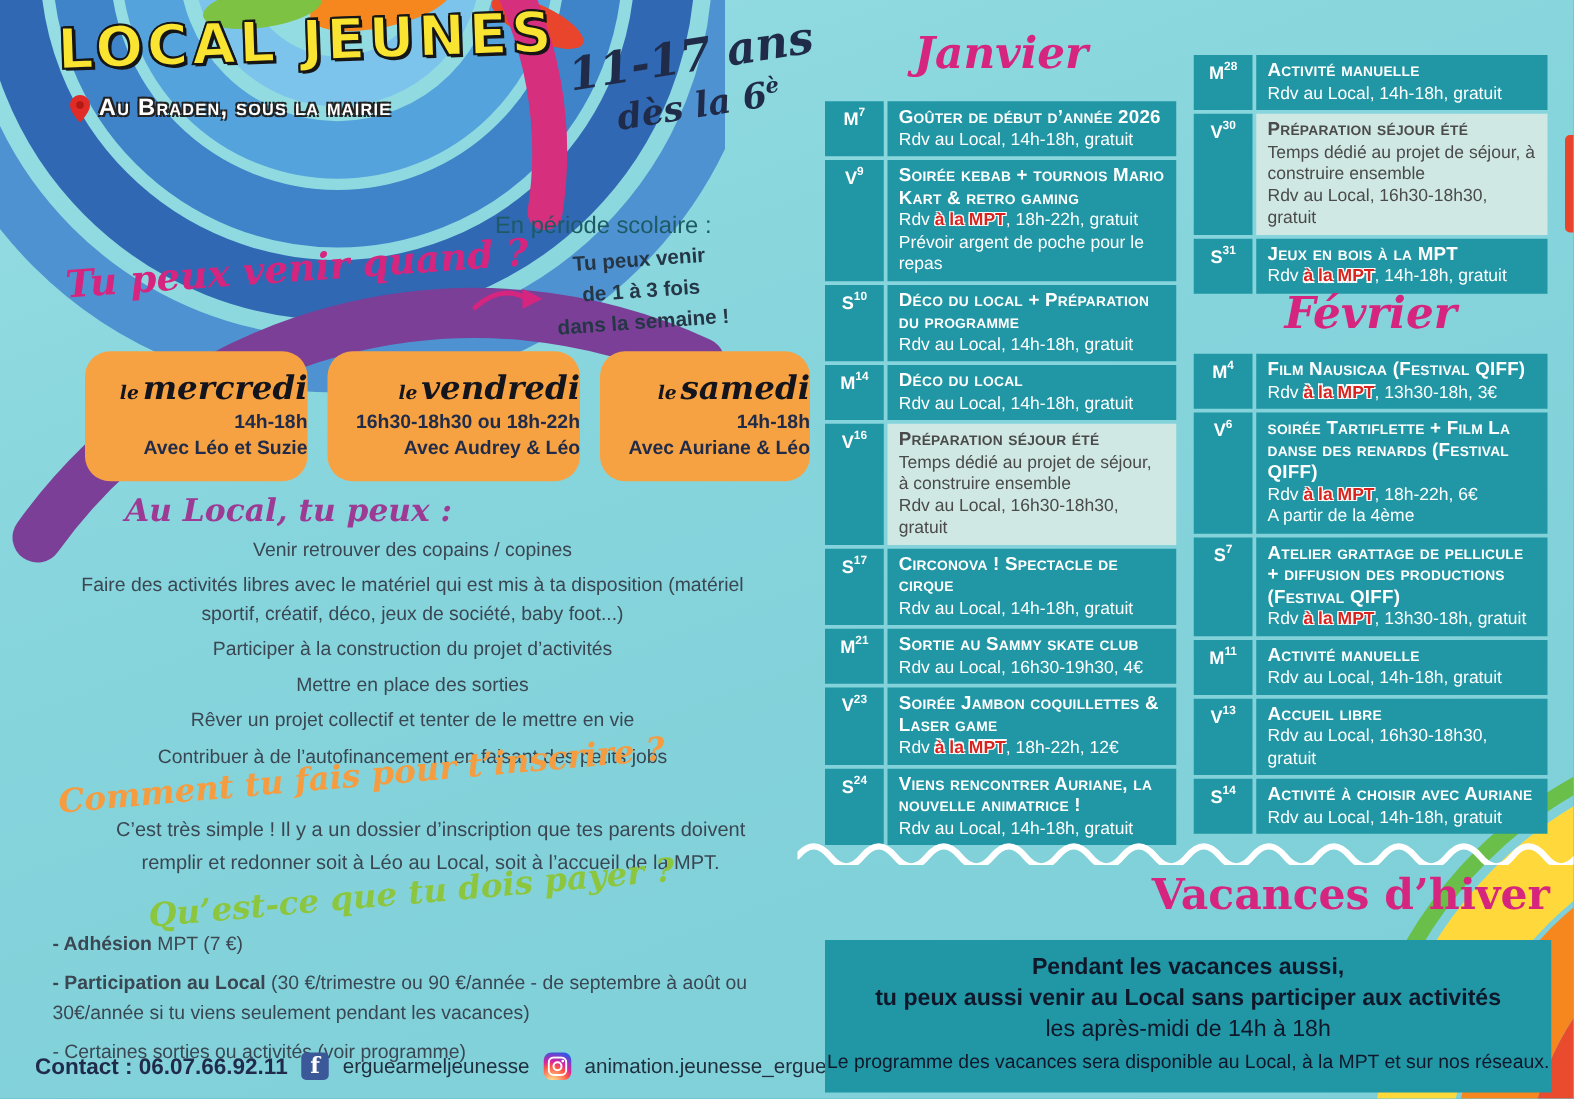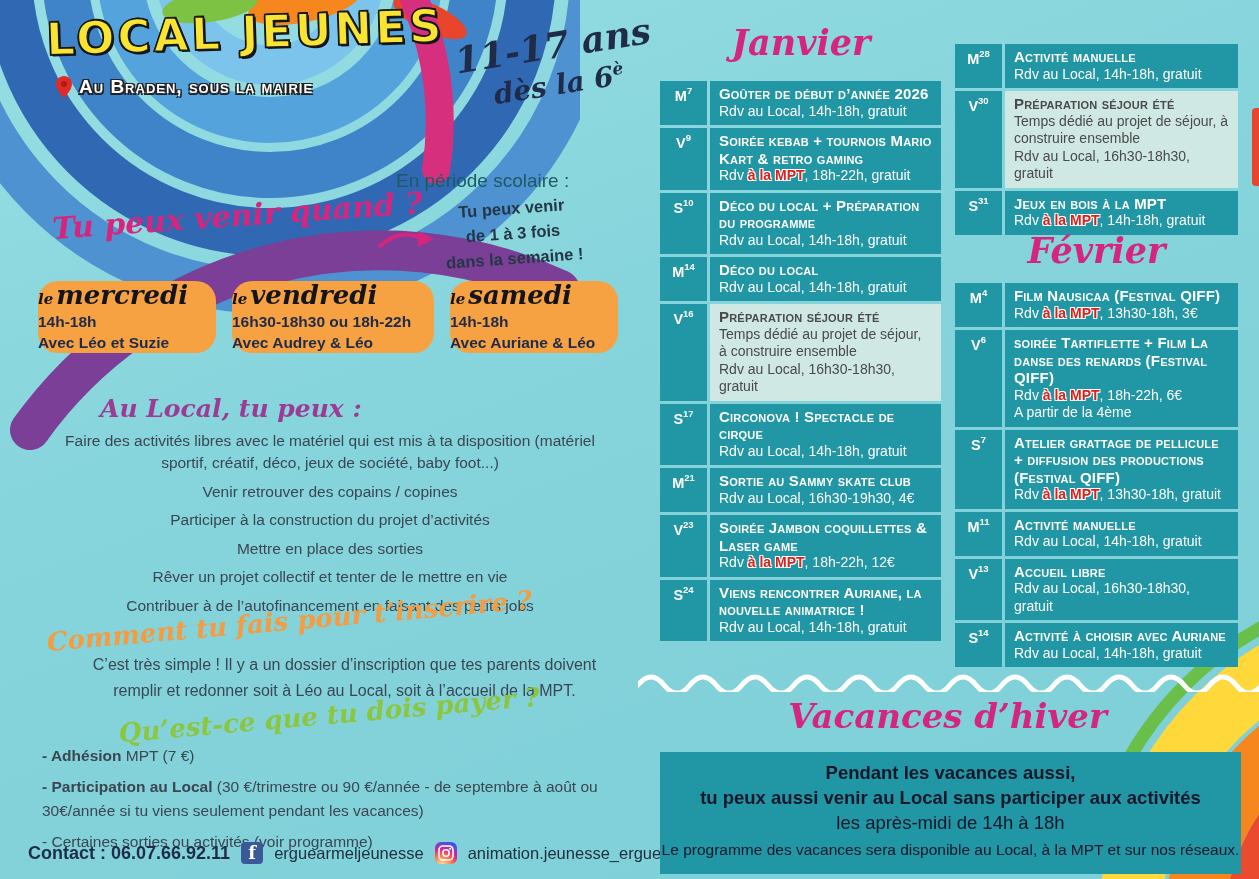--- a/index.html
+++ b/index.html
@@ -26,22 +26,22 @@
   .age-2{font-size:28px;margin-top:2px;}
   .age-2 sup{font-size:17px;}
   
   .when-title{position:absolute;left:52px;top:198px;z-index:3;transform:rotate(-4deg);
     font-family:"DejaVu Serif",serif;font-style:italic;font-weight:bold;font-size:30px;color:#d6257e;}
   .school-title{position:absolute;left:396px;top:170px;font-size:19px;font-weight:normal;color:#1d5a64;z-index:3;}
   .school-lines{position:absolute;left:408px;top:196px;width:210px;text-align:center;z-index:3;
     transform:rotate(-4deg);font-size:16.5px;font-weight:600;color:#253746;line-height:1.5;}
   .when-arrow{position:absolute;left:378px;top:222px;z-index:3;}
   
-  .day-card{position:absolute;top:281px;height:72px;background:#f6a243;border-radius:20px;z-index:2;
-    display:flex;flex-direction:column;align-items:flex-start;justify-content:center;color:#1f2b49;}
+  .day-card{position:absolute;top:281px;height:104px;background:#f6a243;border-radius:20px;z-index:2;
+    display:flex;flex-direction:column;align-items:flex-end;justify-content:center;color:#1f2b49;margin-left:30px;}
   .dc1{left:38px;width:178px;} .dc2{left:232px;width:202px;} .dc3{left:450px;width:168px;}
   .card-title{font-family:"DejaVu Serif",serif;font-style:italic;font-weight:bold;font-size:26px;color:#14141c;line-height:1;}
   .card-title .le{font-size:15px;margin-right:3px;}
   .card-time{font-size:15.5px;font-weight:bold;margin-top:5px;}
   .card-staff{font-size:15.5px;font-weight:bold;margin-top:3px;}
   
   .local-title{position:absolute;left:100px;top:394px;z-index:2;font-family:"DejaVu Serif",serif;
     font-style:italic;font-weight:bold;font-size:25px;color:#9c3a94;text-align:right;}
   .local-items{position:absolute;left:30px;top:430px;width:600px;text-align:center;z-index:2;}
   .list-line{font-size:15.5px;line-height:1.45;margin:0 auto 6px;max-width:552px;color:#3a4752;}
@@ -78,22 +78,22 @@
   .content-cell{flex:1;background:#2196a4;color:#fff;padding:4px 9px 5px;}
   .sched-row.hl .content-cell{background:#cfe8e3;color:#4a4a4a;}
   .line{font-size:14px;line-height:17.5px;}
   .line.title{font-weight:bold;font-variant:small-caps;font-size:15px;letter-spacing:.2px;}
   .mpt{color:#d8231d;font-weight:bold;
     text-shadow:-1px -1px 0 #fff,1px -1px 0 #fff,-1px 1px 0 #fff,1px 1px 0 #fff;}
   .accueil-note{position:absolute;left:655px;top:628px;width:585px;text-align:center;z-index:2;
     font-size:16px;color:#303d4a;}
   
   .wave{position:absolute;left:638px;top:666px;z-index:2;}
-  .vac-title{position:absolute;left:655px;top:696px;width:585px;text-align:center;z-index:2;
-    font-family:"DejaVu Serif",serif;font-style:italic;font-weight:bold;font-size:34px;color:#d6257e;}
+  .vac-title{position:absolute;left:655px;top:696px;width:585px;text-align:right;z-index:2;
+    font-family:"DejaVu Serif",serif;font-weight:bold;font-size:34px;color:#d6257e;}
   .vac-box{position:absolute;left:660px;top:752px;width:581px;height:122px;background:#2196a4;z-index:2;
     color:#0f172a;text-align:center;padding-top:9px;box-sizing:border-box;}
   .vac-l1,.vac-l2{font-size:18.5px;font-weight:bold;line-height:1.35;}
   .vac-l3{font-size:18.5px;line-height:1.35;}
   .vac-l4{font-size:15.5px;line-height:1.5;margin-top:2px;}
 </style>
 </head>
 <body>
 
 <div class="page">
@@ -156,22 +156,22 @@
     <div class="card-staff">Avec Audrey &amp; Léo</div>
   </div>
   <div class="day-card dc3">
     <div class="card-title"><span class="le">le</span><span>samedi</span></div>
     <div class="card-time">14h-18h</div>
     <div class="card-staff">Avec Auriane &amp; Léo</div>
   </div>
 
   <div class="local-title">Au Local, tu peux :</div>
   <div class="local-items">
+      <div class="list-line">Venir retrouver des copains / copines</div>
       <div class="list-line">Faire des activités libres avec le matériel qui est mis à ta disposition (matériel sportif, créatif, déco, jeux de société, baby foot...)</div>
-      <div class="list-line">Venir retrouver des copains / copines</div>
       <div class="list-line">Participer à la construction du projet d’activités</div>
       <div class="list-line">Mettre en place des sorties</div>
       <div class="list-line">Rêver un projet collectif et tenter de le mettre en vie</div>
       <div class="list-line">Contribuer à de l’autofinancement en faisant des petits jobs</div>
     </div>
 
   <div class="inscription-title">Comment tu fais pour t’inscrire ?</div>
   <div class="inscription-body">C’est très simple ! Il y a un dossier d’inscription que tes parents doivent remplir et redonner soit à Léo au Local, soit à l’accueil de la MPT.</div>
 
   <div class="payer-title">Qu’est-ce que tu dois payer ?</div>
@@ -202,20 +202,21 @@
         <div class="content-cell">
           <div class="line title"><span>Goûter de début d’année 2026</span></div>
           <div class="line body"><span>Rdv au Local, 14h-18h, gratuit</span></div>
         </div>
       </div>
       <div class="sched-row">
         <div class="day-cell">V<sup>9</sup></div>
         <div class="content-cell">
           <div class="line title"><span>Soirée kebab + tournois Mario Kart &amp; retro gaming</span></div>
           <div class="line body"><span>Rdv </span><span class="mpt">à la MPT</span><span>, 18h-22h, gratuit</span></div>
+          <div class="line body"><span>Prévoir argent de poche pour le repas</span></div>
         </div>
       </div>
       <div class="sched-row">
         <div class="day-cell">S<sup>10</sup></div>
         <div class="content-cell">
           <div class="line title"><span>Déco du local + Préparation du programme</span></div>
           <div class="line body"><span>Rdv au Local, 14h-18h, gratuit</span></div>
         </div>
       </div>
       <div class="sched-row">

